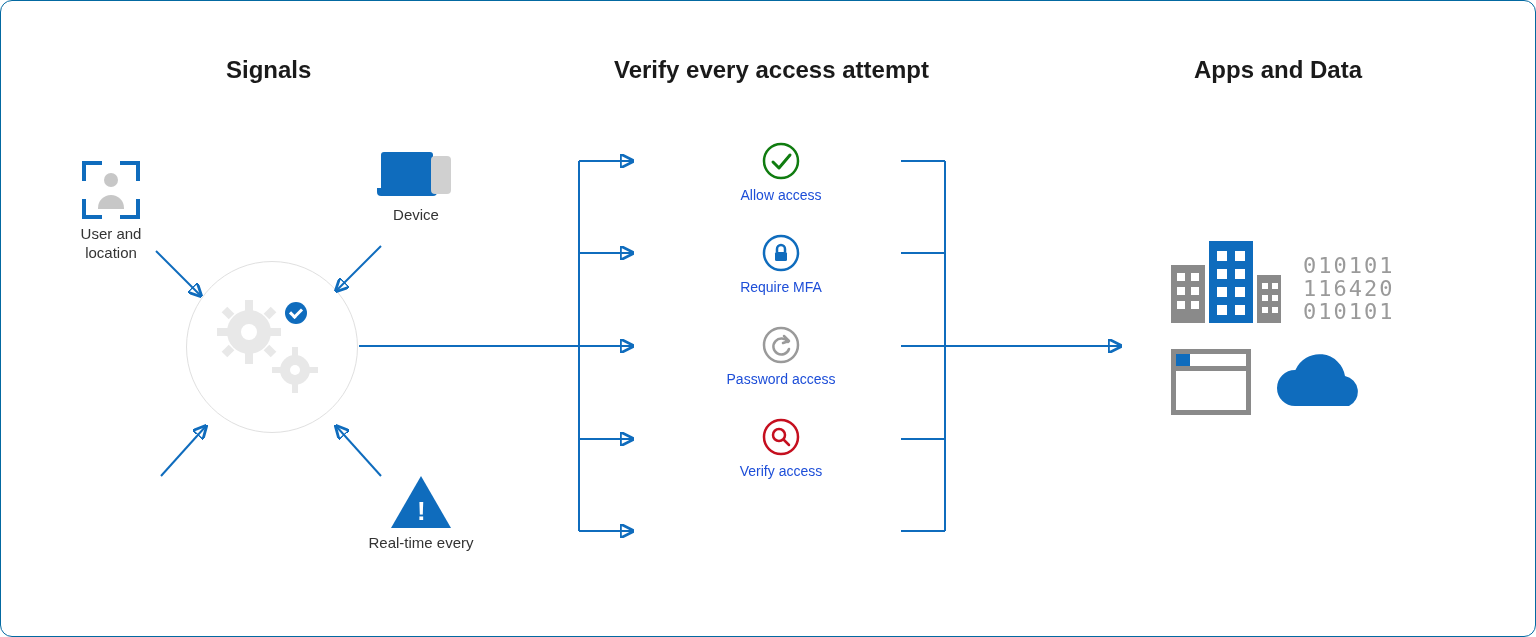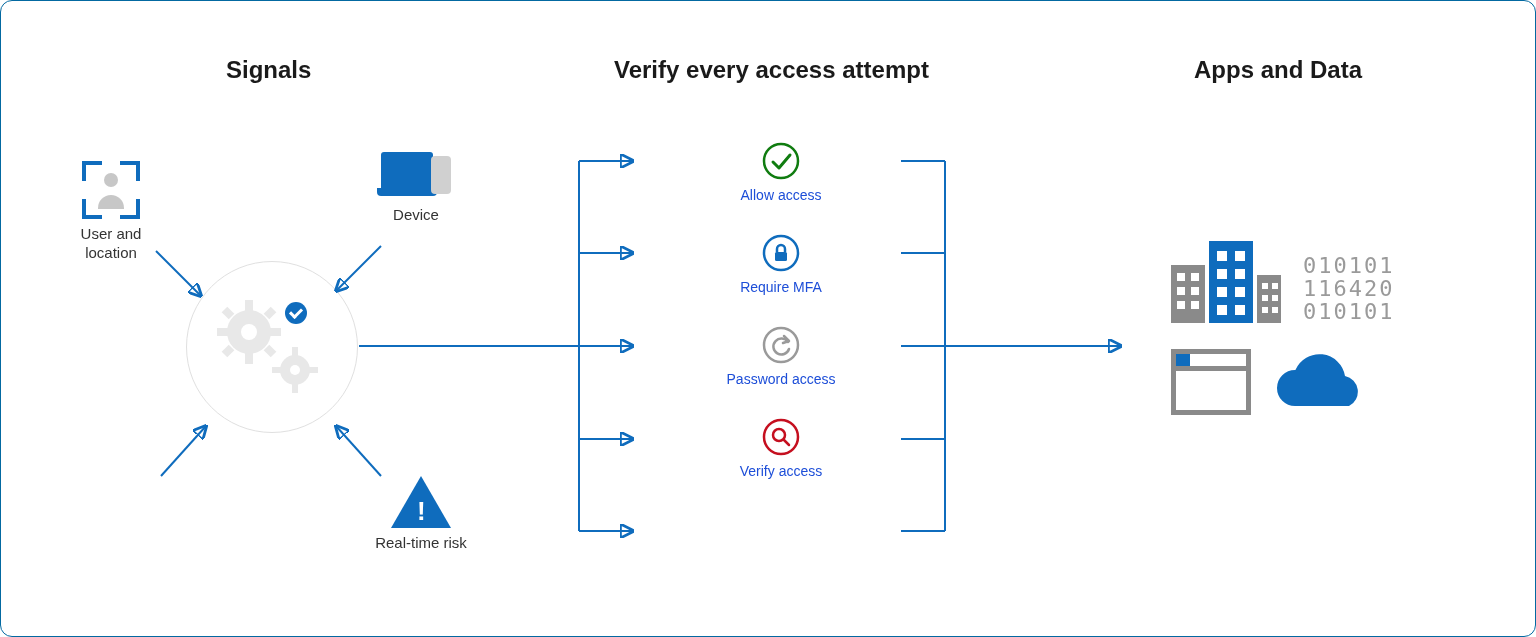--- a/index.html
+++ b/index.html
@@ -166,21 +166,21 @@
       <span class="laptop-screen"></span>
         <span class="laptop-base"></span>
       <span class="phone"></span>
     </div>
     <div class="label">Device</div>
   </div>
 
 
   <div class="node signal" style="left:360px; top:475px; width:120px">
     <div class="risk-icon"></div>
-    <div class="label">Real-time risk</div>
+    <div class="label">Real-time every</div>
   </div>
 
   <div class="hub">
     <svg width="170" height="170" viewBox="0 0 170 170">
       <g fill="#e8e8e8">
 
         <g transform="translate(62,70)">
           <circle r="22"></circle>
           <g>
             <rect x="-4" y="-32" width="8" height="12"></rect>

